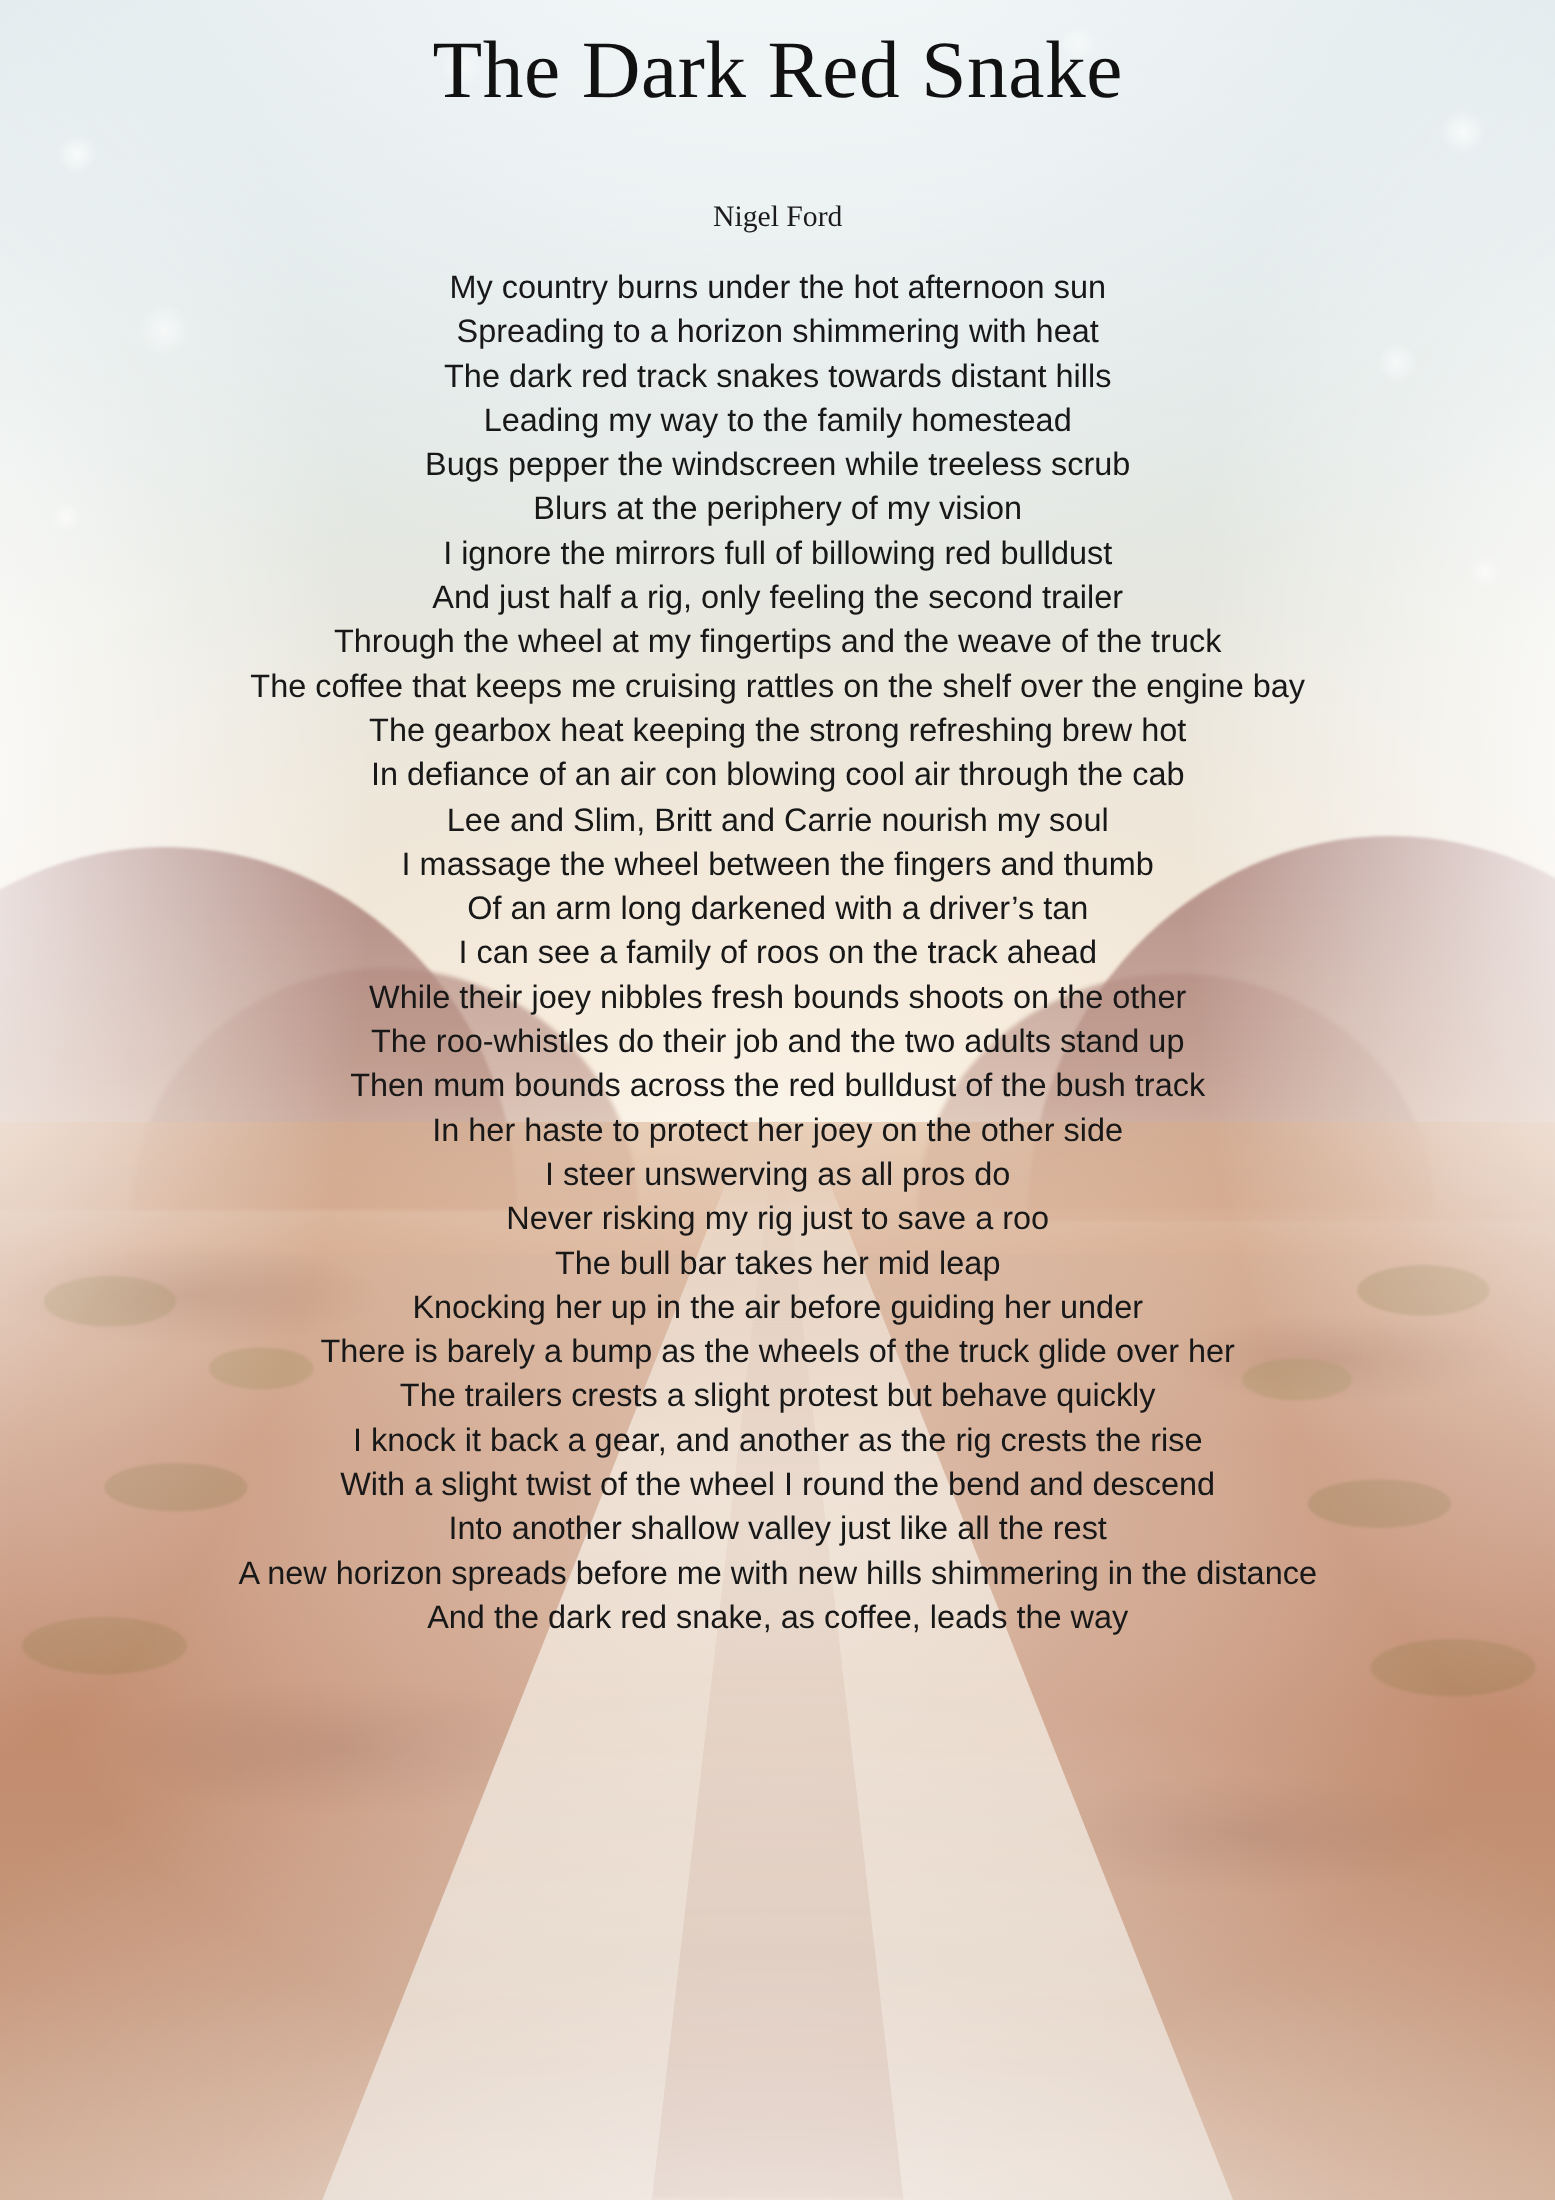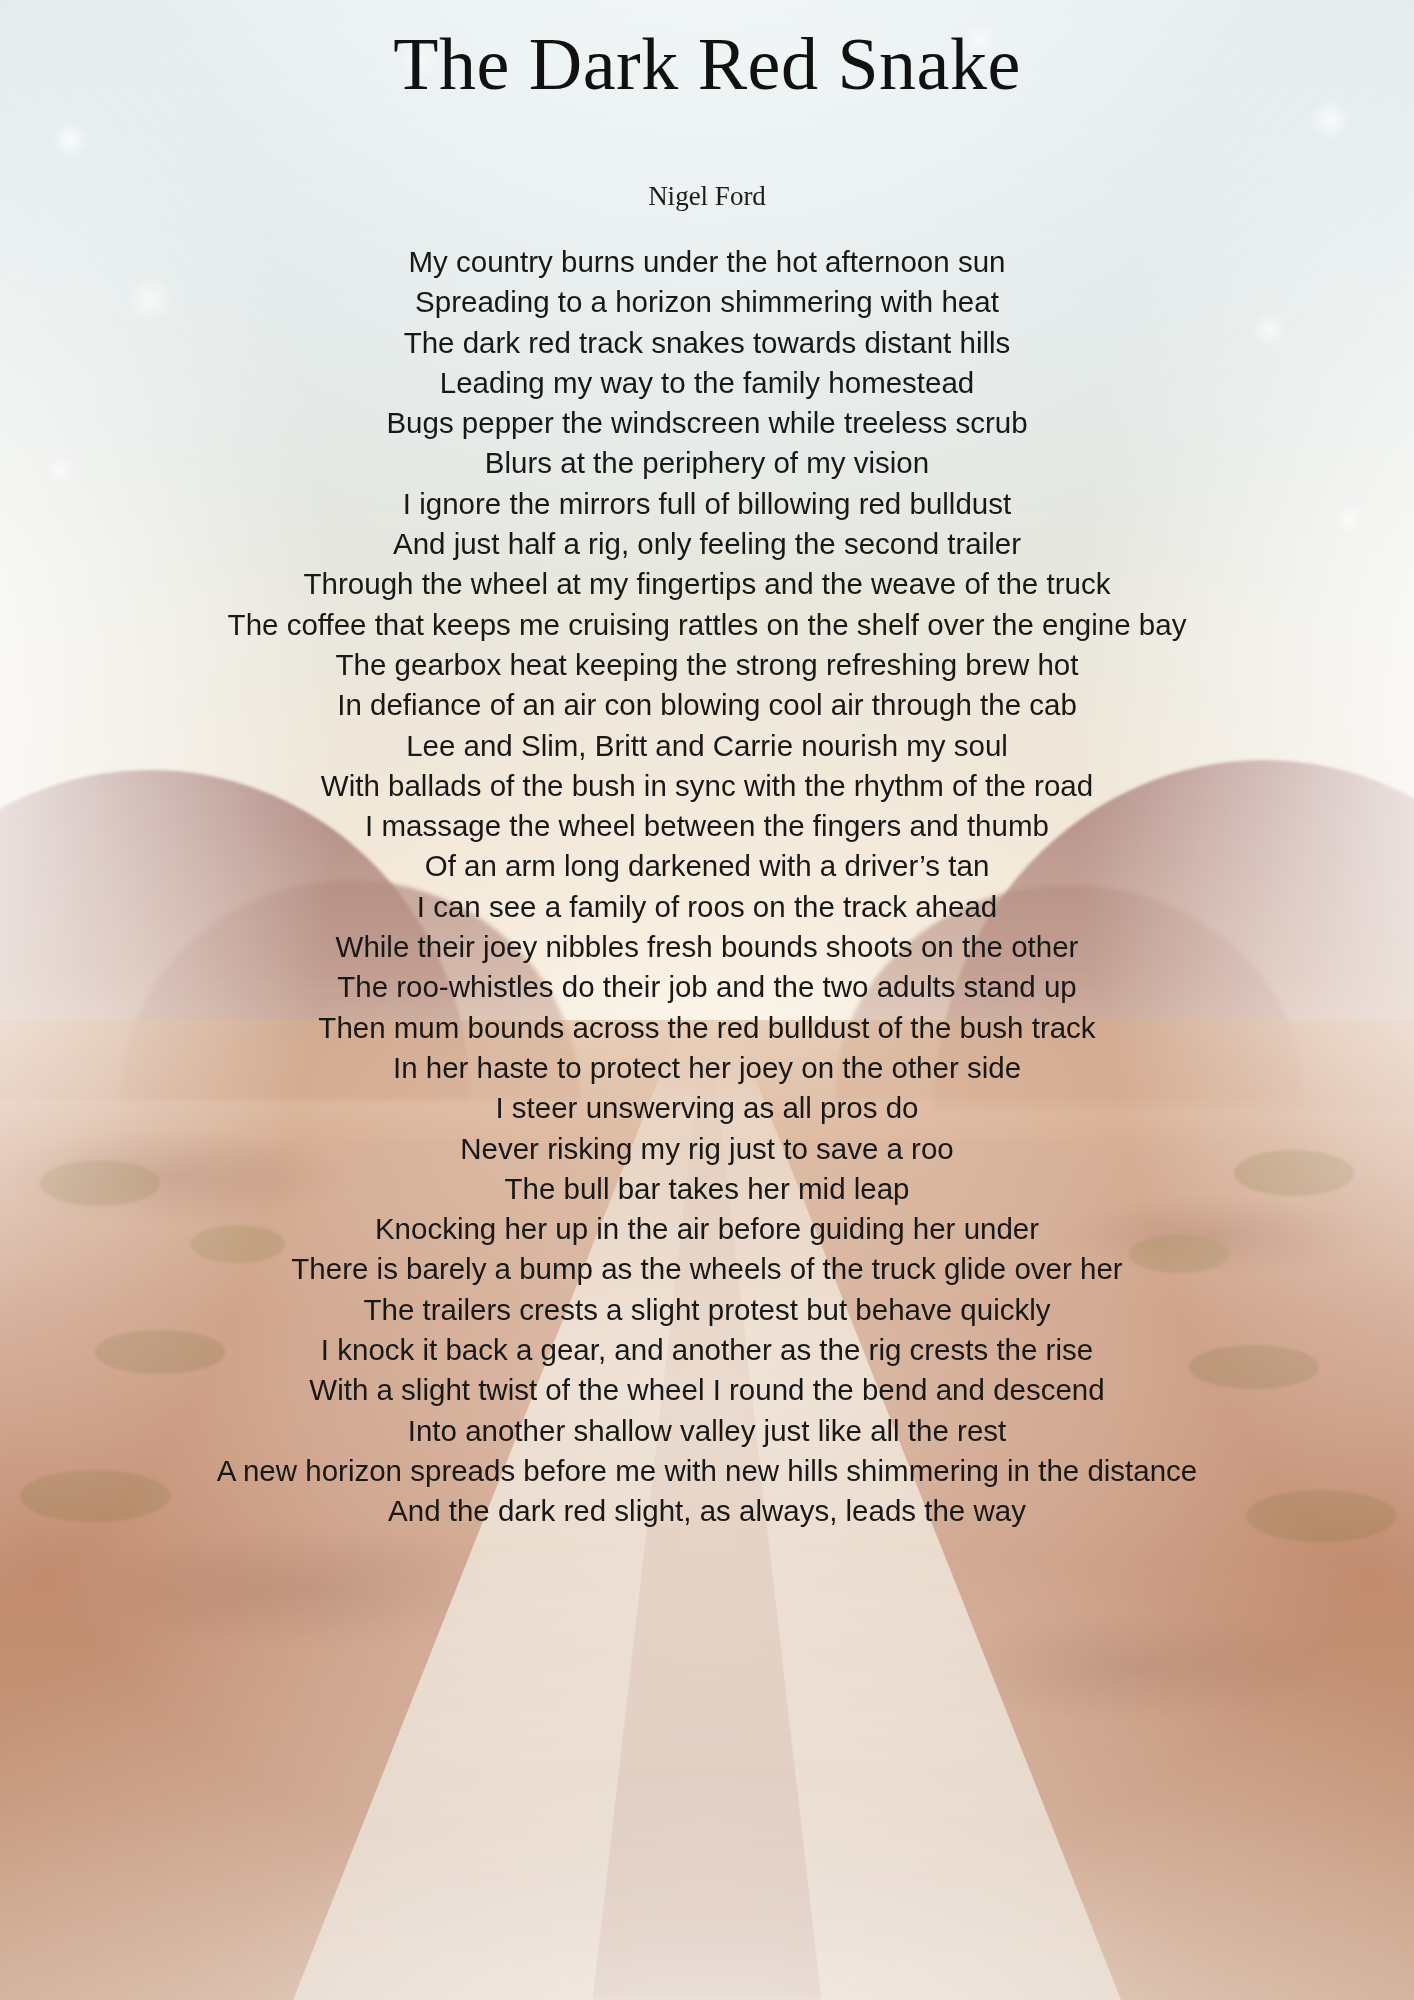--- a/index.html
+++ b/index.html
@@ -268,35 +268,34 @@
       <div class="poem-line">Leading my way to the family homestead</div>
       <div class="poem-line">Bugs pepper the windscreen while treeless scrub</div>
       <div class="poem-line">Blurs at the periphery of my vision</div>
       <div class="poem-line">I ignore the mirrors full of billowing red bulldust</div>
       <div class="poem-line">And just half a rig, only feeling the second trailer</div>
       <div class="poem-line">Through the wheel at my fingertips and the weave of the truck</div>
       <div class="poem-line">The coffee that keeps me cruising rattles on the shelf over the engine bay</div>
       <div class="poem-line">The gearbox heat keeping the strong refreshing brew hot</div>
       <div class="poem-line">In defiance of an air con blowing cool air through the cab</div>
       <div class="poem-line">Lee and Slim, Britt and Carrie nourish my soul</div>
-      <div class="poem-line">With ballads of the bush in sync with the rhythm of the road</div>
       <div class="poem-line">I massage the wheel between the fingers and thumb</div>
       <div class="poem-line">Of an arm long darkened with a driver’s tan</div>
       <div class="poem-line">I can see a family of roos on the track ahead</div>
       <div class="poem-line">While their joey nibbles fresh bounds shoots on the other</div>
       <div class="poem-line">The roo-whistles do their job and the two adults stand up</div>
       <div class="poem-line">Then mum bounds across the red bulldust of the bush track</div>
       <div class="poem-line">In her haste to protect her joey on the other side</div>
       <div class="poem-line">I steer unswerving as all pros do</div>
       <div class="poem-line">Never risking my rig just to save a roo</div>
       <div class="poem-line">The bull bar takes her mid leap</div>
       <div class="poem-line">Knocking her up in the air before guiding her under</div>
       <div class="poem-line">There is barely a bump as the wheels of the truck glide over her</div>
       <div class="poem-line">The trailers crests a slight protest but behave quickly</div>
       <div class="poem-line">I knock it back a gear, and another as the rig crests the rise</div>
       <div class="poem-line">With a slight twist of the wheel I round the bend and descend</div>
       <div class="poem-line">Into another shallow valley just like all the rest</div>
       <div class="poem-line">A new horizon spreads before me with new hills shimmering in the distance</div>
-      <div class="poem-line">And the dark red slight, as always, leads the way</div>
+      <div class="poem-line">And the dark red snake, as coffee, leads the way</div>
     </div>
   </div>
 
 </div>
 
 </body></html>

